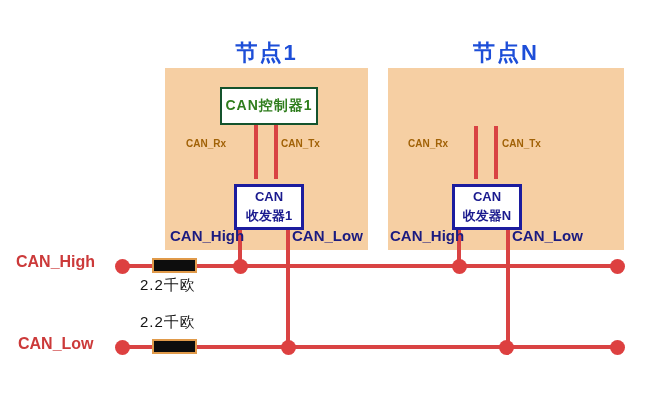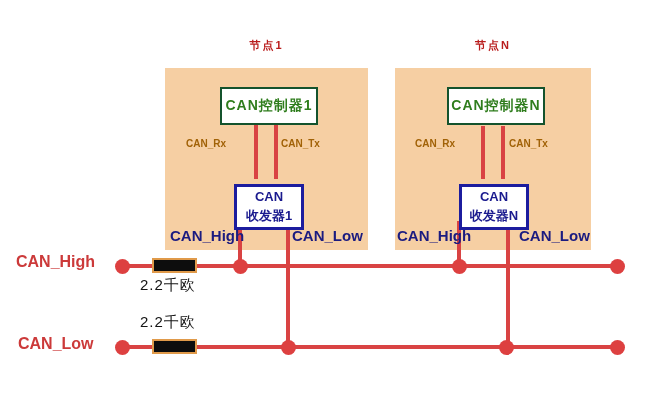--- a/index.html
+++ b/index.html
@@ -9,28 +9,28 @@
     width: 650px;
     height: 400px;
     background: #ffffff;
     overflow: hidden;
     font-family: "Liberation Sans", "DejaVu Sans", sans-serif;
   }
 
   
   .node { position: absolute; top: 38px; height: 214px; }
   .node.n1 { left: 165px; width: 203px; }
-  .node.nn { left: 388px; width: 196px; margin-left: 7px; }
+  .node.nn { left: 388px; width: 236px; }
 
   .node-title {
     position: absolute; top: 0; left: 0; width: 100%;
     text-align: center;
-    color: #b91c1c;
-    font-weight: bold;
-    font-size: 11px;
+    color: #1d4ed8;
+    font-weight: bold;
+    font-size: 22px;
     letter-spacing: 2px;
   }
   .node-box {
     position: absolute; top: 30px; left: 0;
     width: 100%; height: 182px;
     background: #f6cfa3;
   }
   .controller-box {
     position: absolute;
     top: 49px; width: 98px; height: 38px;
@@ -167,21 +167,20 @@
       <span>CAN</span>
       <span>收发器1</span>
     </div>
     <div class="pin-label high-pin">CAN_High</div>
     <div class="pin-label low-pin">CAN_Low</div>
   </div>
 
   <div class="node nn">
     <div class="node-title">节点N</div>
     <div class="node-box"></div>
-    <div class="controller-box">CAN控制器N</div>
     <div class="vwire wire-rx"></div>
     <div class="vwire wire-tx"></div>
     <div class="rxtx-label rx-label">CAN_Rx</div>
     <div class="rxtx-label tx-label">CAN_Tx</div>
     <div class="transceiver-box">
       <span>CAN</span>
       <span>收发器N</span>
     </div>
     <div class="pin-label high-pin">CAN_High</div>
     <div class="pin-label low-pin">CAN_Low</div>

